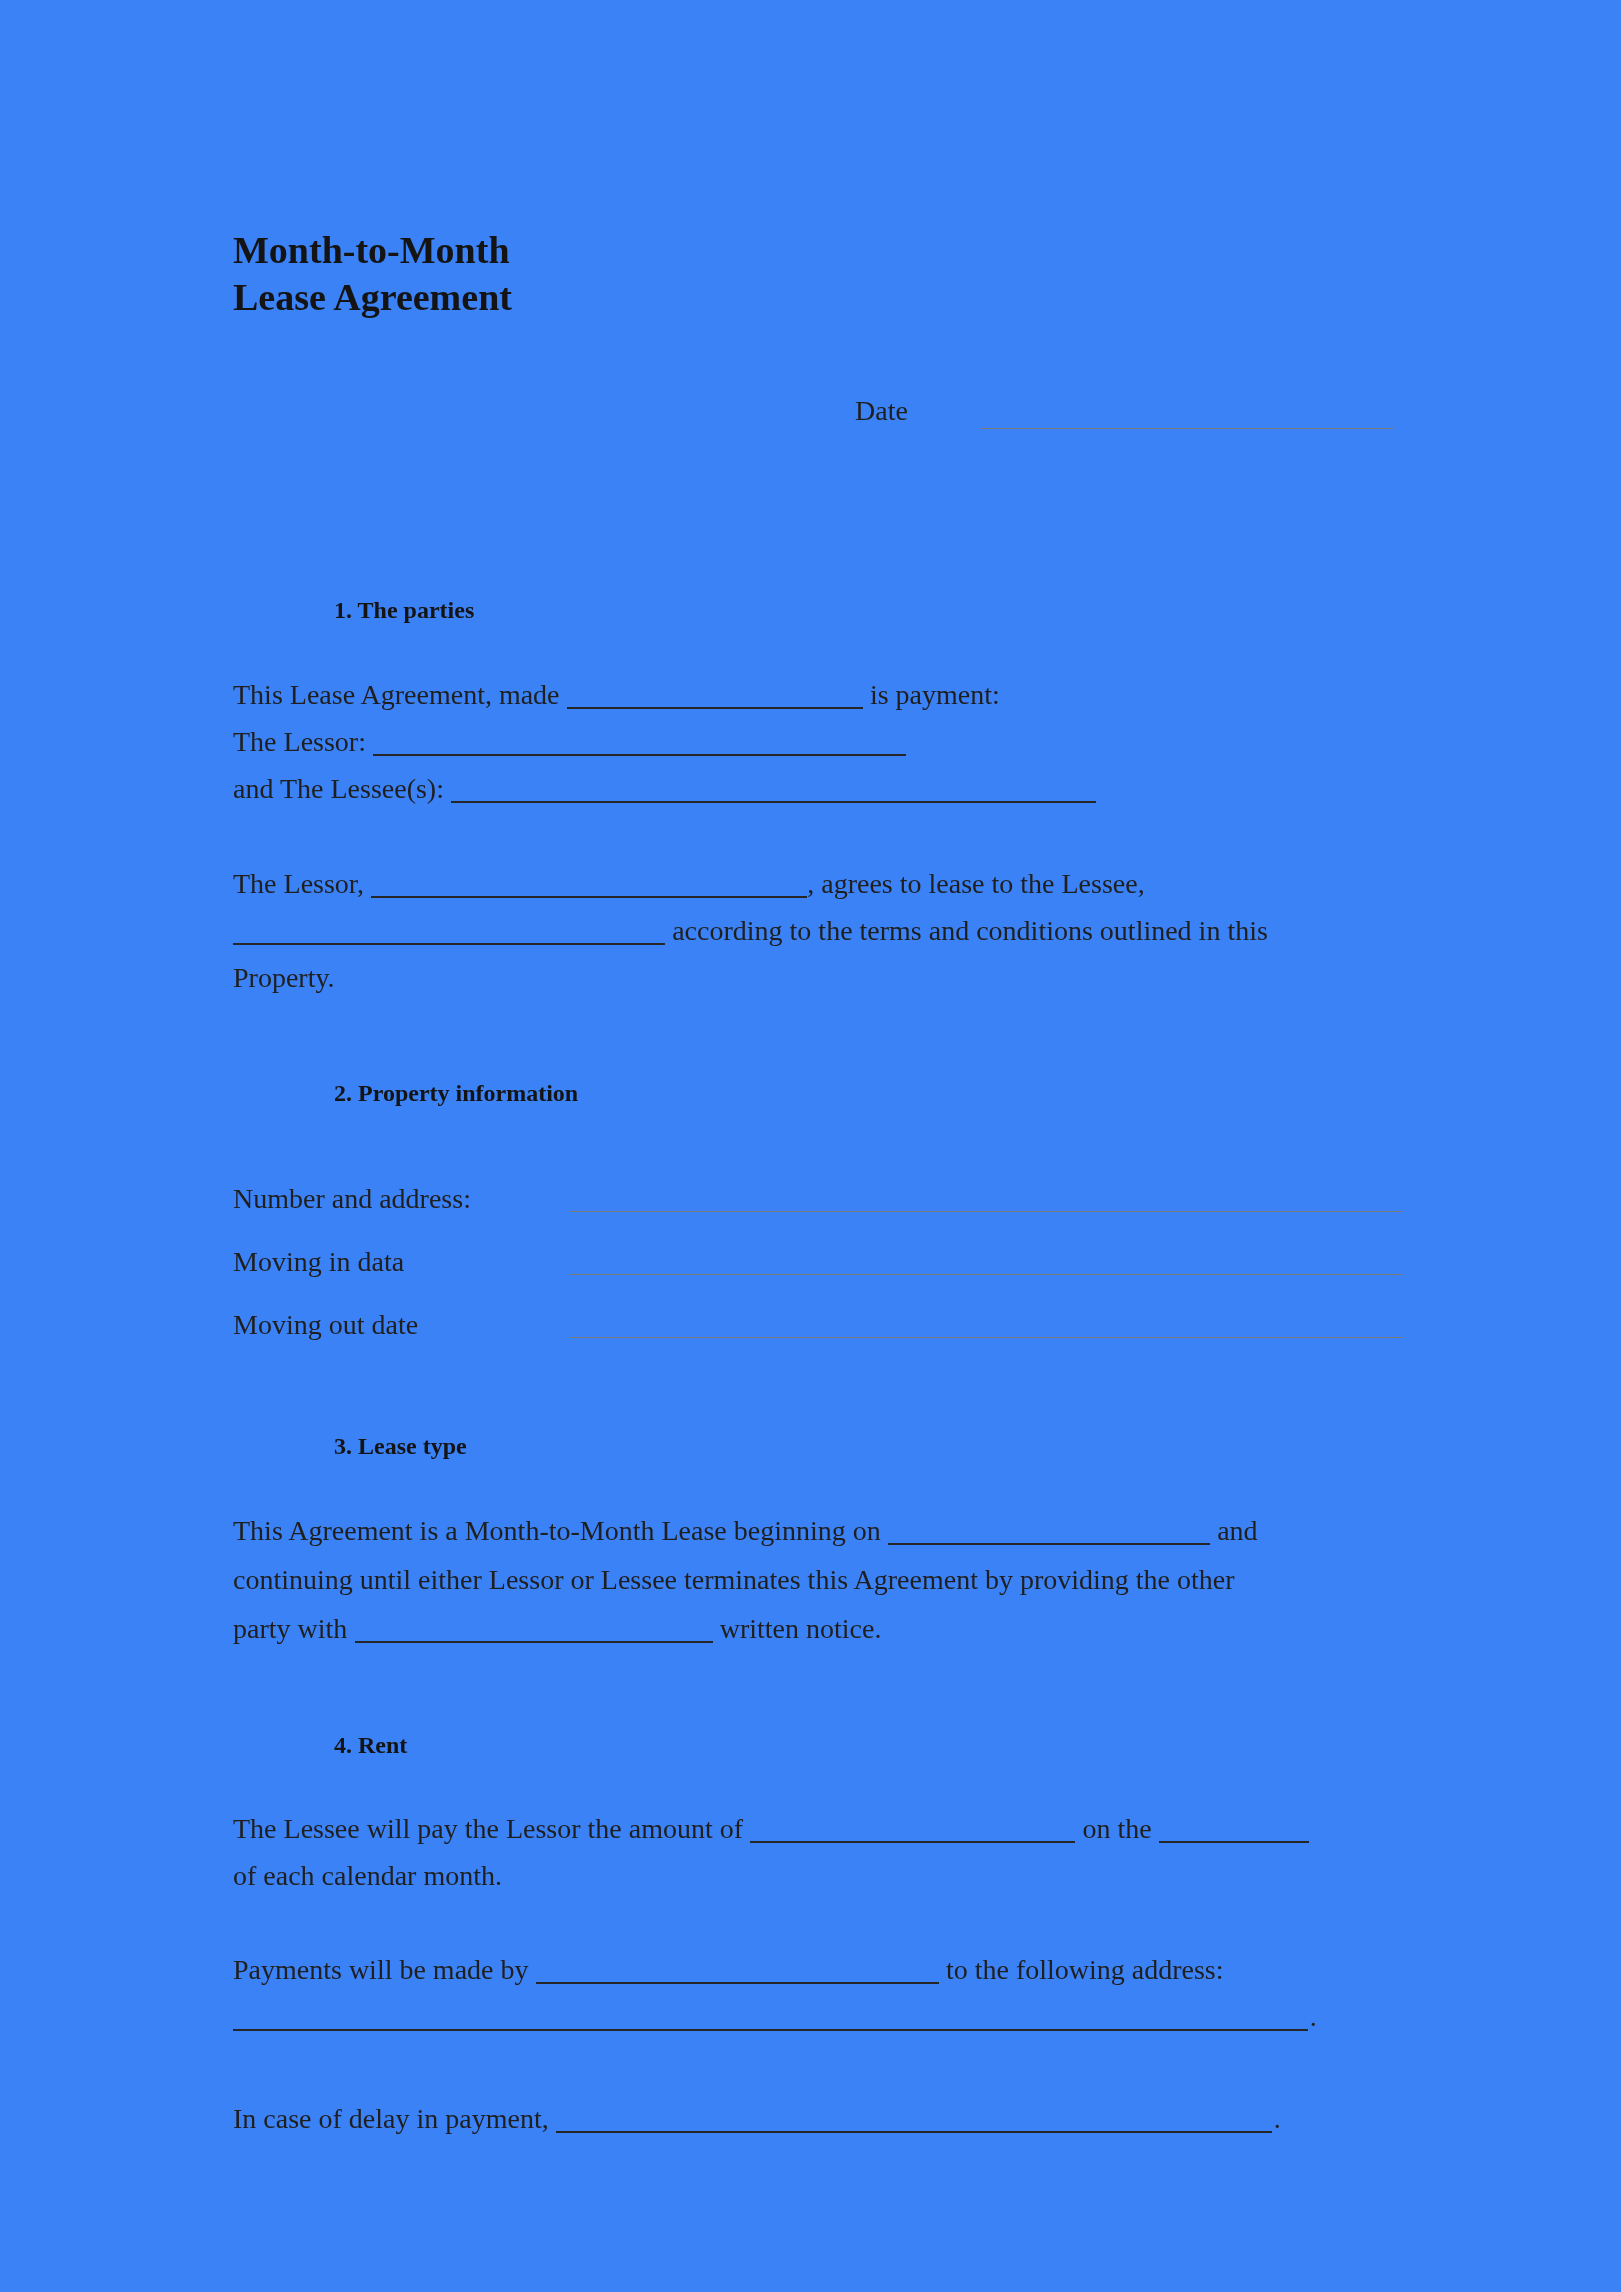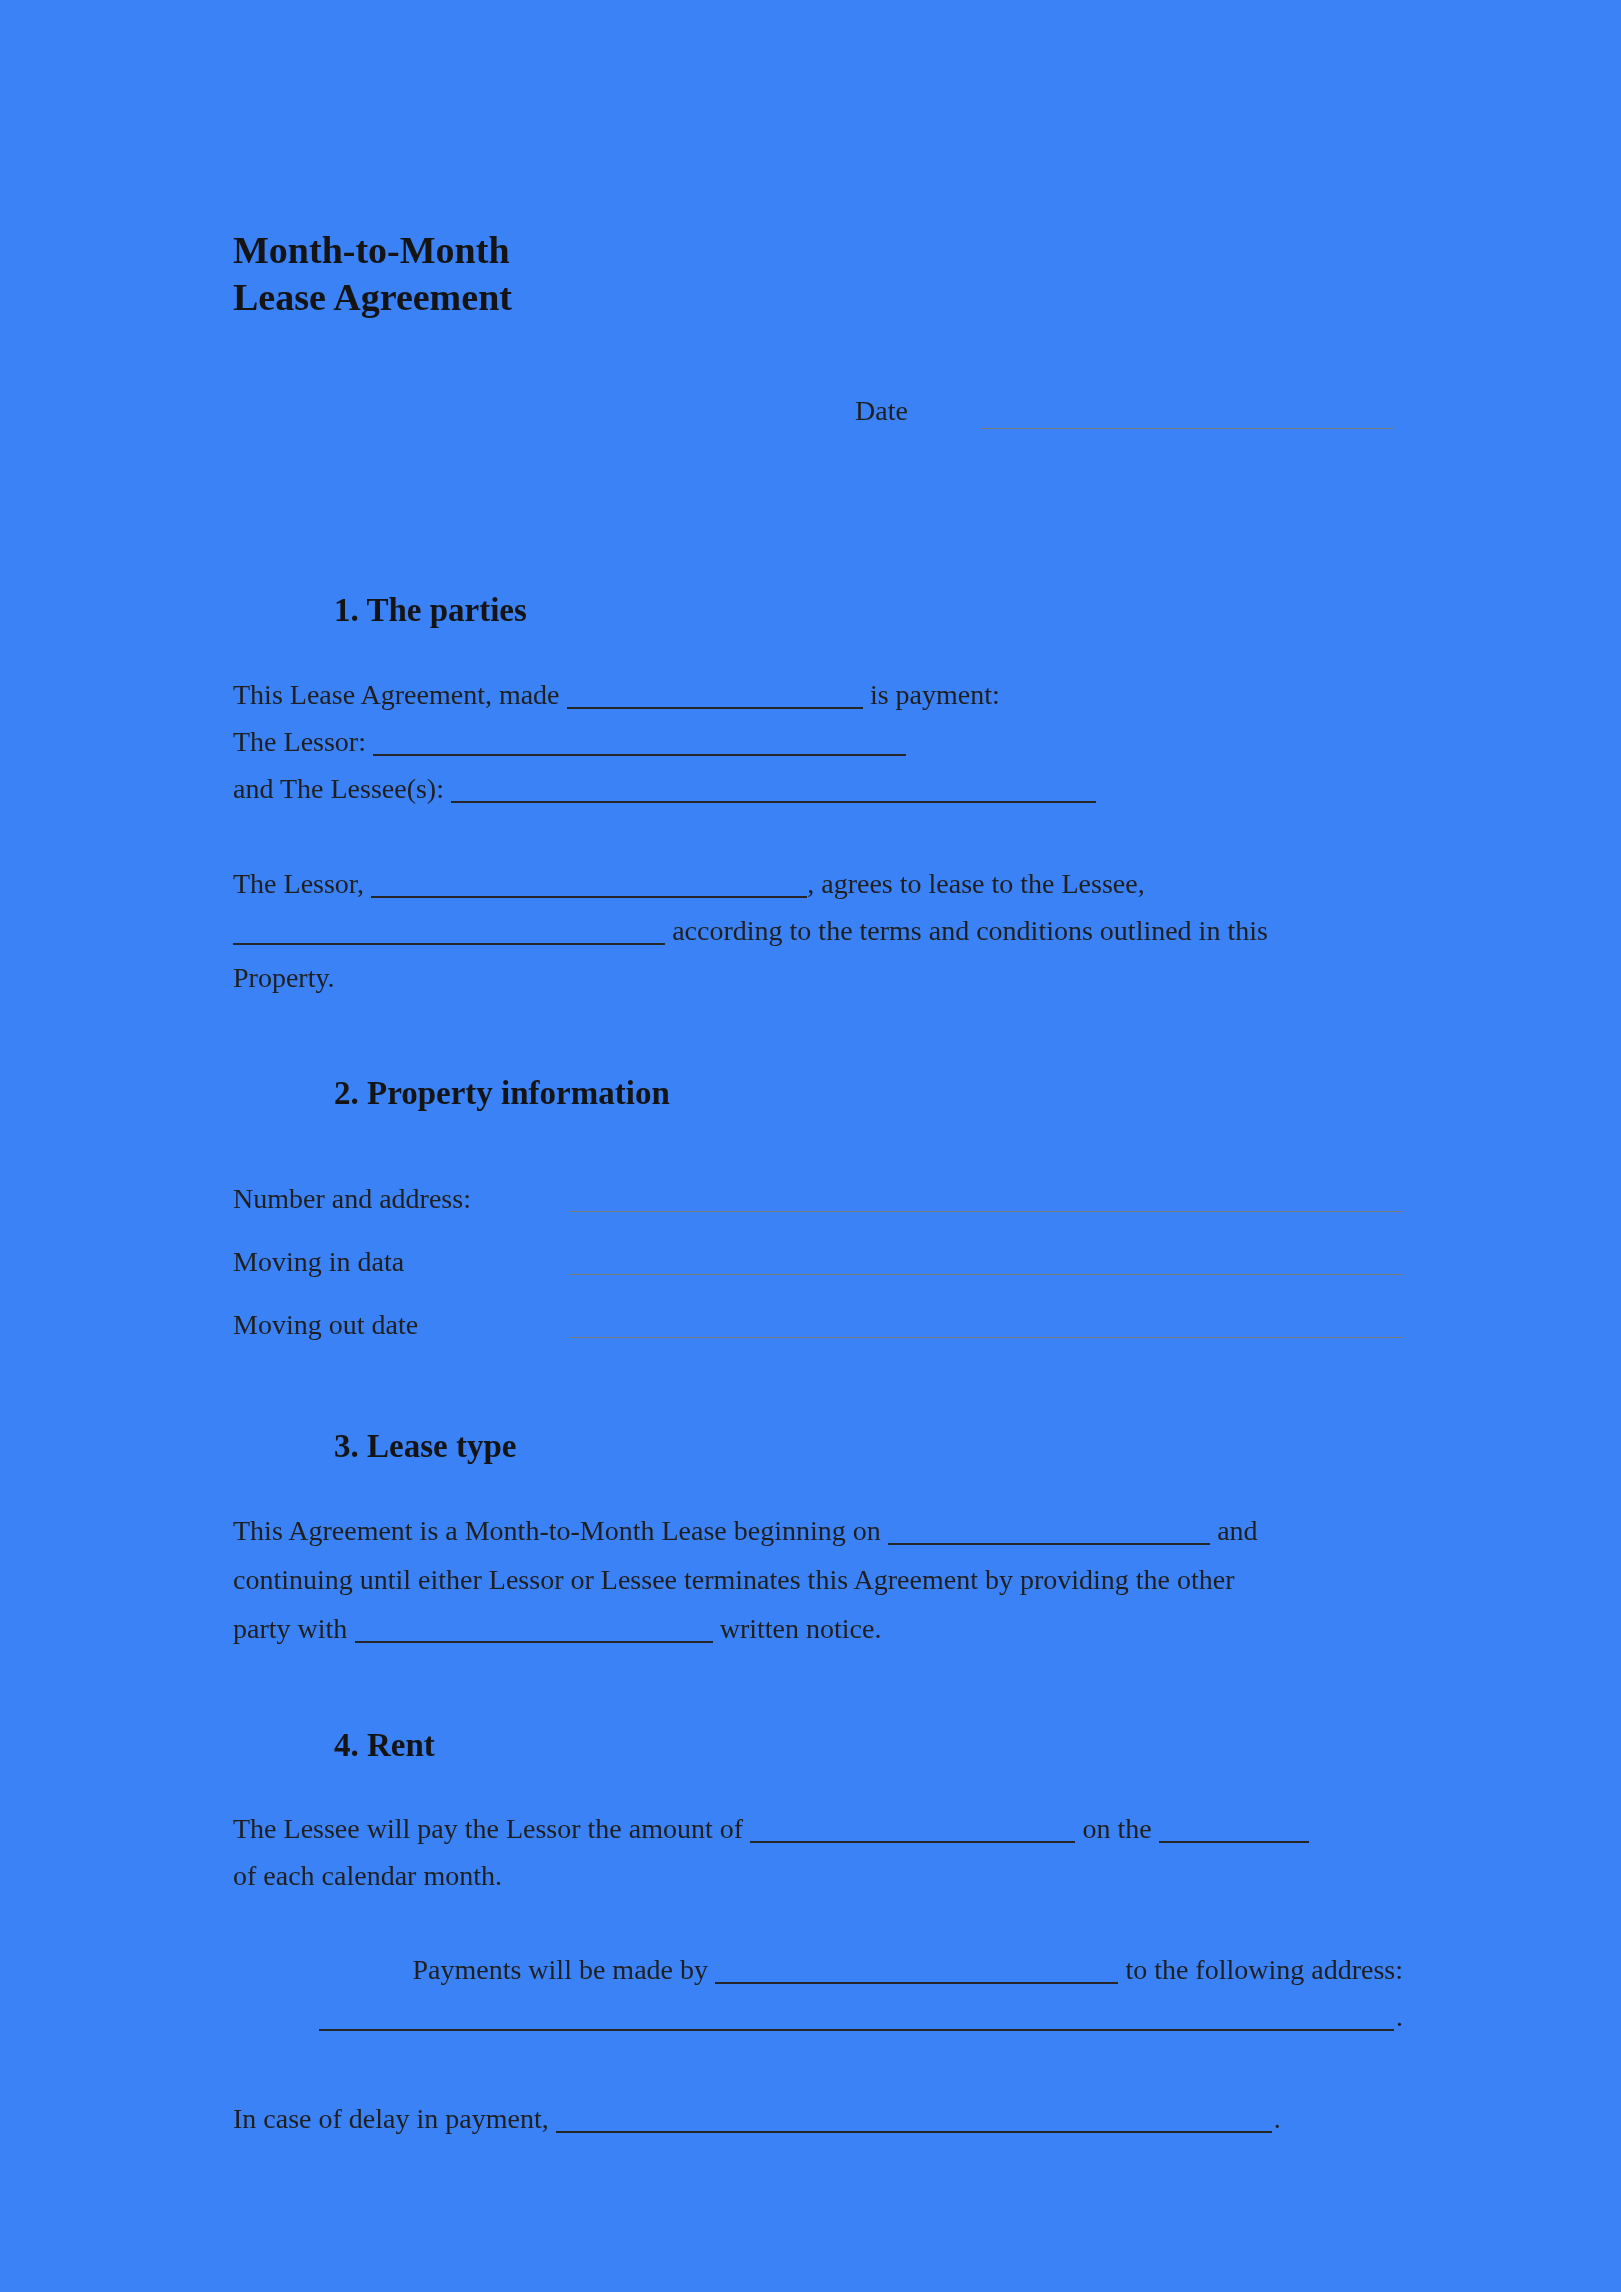--- a/index.html
+++ b/index.html
@@ -34,37 +34,37 @@
   .date-row .date-label { flex: 0 0 auto; }
   .date-line {
     flex: 0 0 414px;
     width: 414px;
     height: 37px;
     margin-left: 71px;
     border-bottom: 1.3px solid #7a7a7a;
   }
   .sec-heading {
     font-weight: bold;
-    font-size: 33px;
+    font-size: 24px;
     line-height: 47px;
     margin-left: 101px;
     color: #141414;
   }
   .h-parties  { margin-top: 153px; }
   .h-property { margin-top: 69px; }
   .h-lease    { margin-top: 75px; }
   .h-rent     { margin-top: 69px; }
   .pline { line-height: 47px; white-space: nowrap; }
   .block-parties { margin-top: 37px; }
   .block-lease-p { margin-top: 48px; }
   .block-prop    { margin-top: 58px; }
   .block-type    { margin-top: 36px; }
   .block-type .pline { line-height: 49px; }
   .block-rent1   { margin-top: 36px; }
-  .block-rent2   { margin-top: 47px; text-align: right; }
+  .block-rent2   { margin-top: 47px; }
   .block-rent3   { margin-top: 55px; }
   .blank {
     display: inline-block;
     height: 27px;
     border-bottom: 2.2px solid #262626;
     vertical-align: baseline;
     margin: 0 7.2px -5.4px 7.2px;
   }
   .w-made    { width: 296px; }
   .w-lessor  { width: 533px; }

